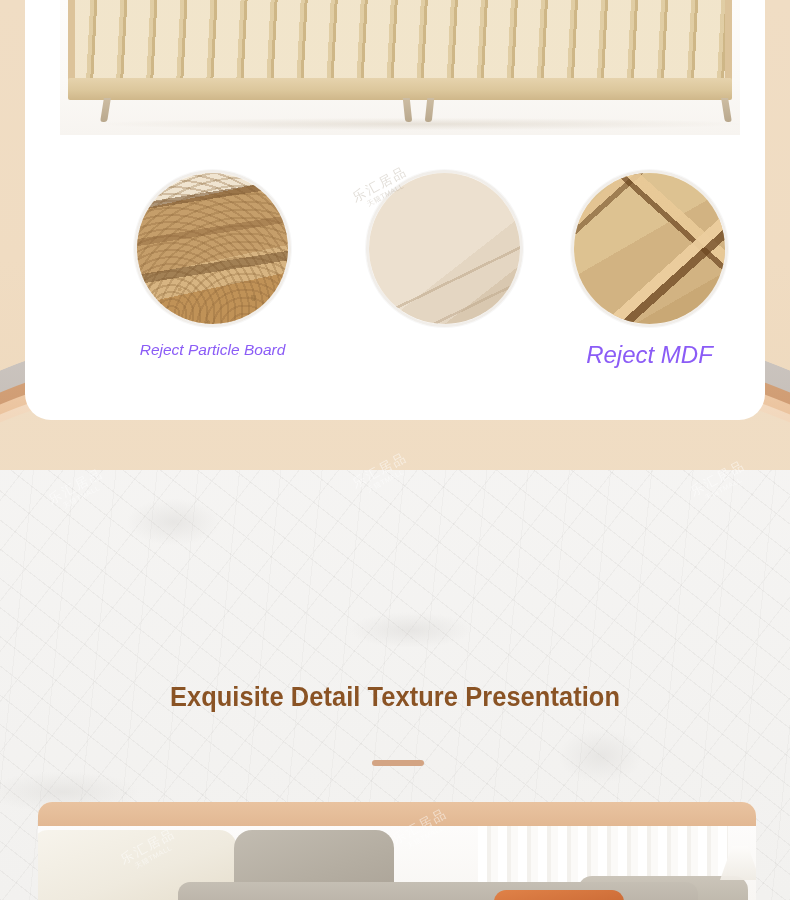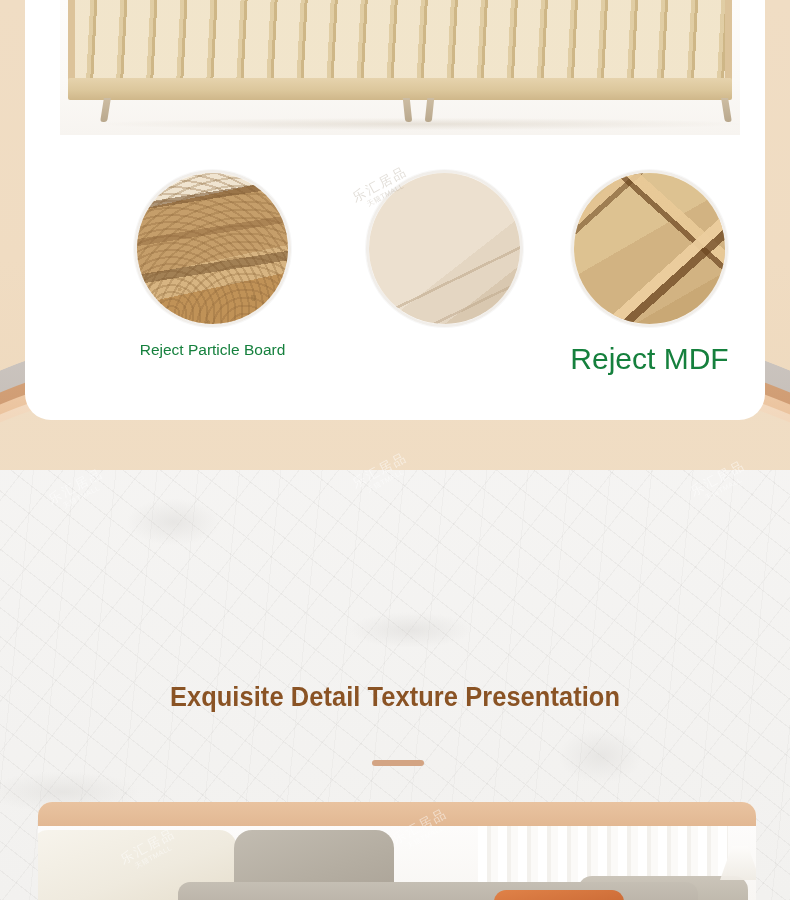--- a/index.html
+++ b/index.html
@@ -162,28 +162,29 @@
     position:absolute; inset:-14%;
     background:
       linear-gradient(-42deg, rgba(0,0,0,0) 0 34%, rgba(108,70,32,.75) 34% 37%, rgba(236,206,158,.95) 37% 41%, rgba(0,0,0,0) 41% 100%),
       linear-gradient(42deg,  rgba(0,0,0,0) 0 62%, rgba(108,70,32,.7) 62% 64%, rgba(233,202,152,.9) 64% 68%, rgba(0,0,0,0) 68% 100%),
       linear-gradient(-42deg, rgba(0,0,0,0) 0 72%, rgba(118,80,40,.6) 72% 74%, rgba(228,196,146,.85) 74% 77%, rgba(0,0,0,0) 77% 100%),
       linear-gradient(150deg, #ddc291 0 45%, #d2b382 45% 72%, #c9a875 72% 100%);
   }
 
   .mat-label{
     margin-top:14px;
-    color:#15803d;
+    color:#8b5cf6;
     font-weight:400;
     line-height:1.2;
     white-space:nowrap;
+    font-style:italic;
   }
   .mat.m1 .mat-label{ font-size:15.5px; }
   .mat.m2 .mat-label{ font-size:15.5px; margin-top:20px; }
-  .mat.m3 .mat-label{ font-size:30px; margin-top:14px; }
+  .mat.m3 .mat-label{ font-size:24px; margin-top:14px; }
 
   
   .section-title{
     position:absolute; left:0; top:682px; width:790px;
     text-align:center;
     color:#8a5324;
     font-size:27px;
     font-weight:700;
     letter-spacing:.1px;
     transform:scaleX(.94);

